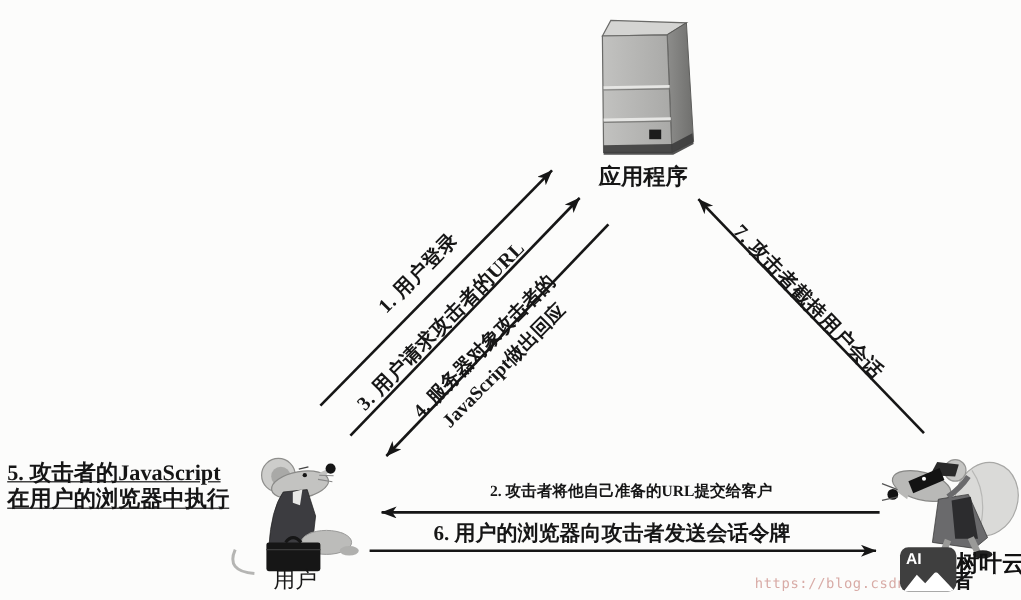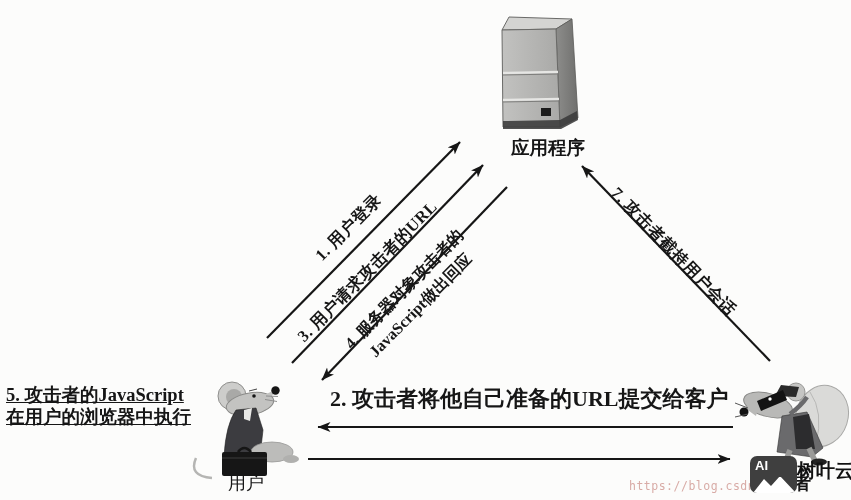--- a/index.html
+++ b/index.html
@@ -13,24 +13,24 @@
   .rot{transform-origin:center;}
   .diag{font-size:16.5px;font-weight:600;letter-spacing:.5px;}
   .horiz{font-weight:700;text-align:center;}
   .two-line{text-align:center;}
   .two-line div{white-space:nowrap;}
   #lbl-s1{left:349px;top:228px;transform:translate(-50%,-50%) rotate(-45.3deg);}
   #lbl-s3{left:368px;top:272px;transform:translate(-50%,-50%) rotate(-45.3deg);}
   #lbl-s4{left:412px;top:297px;transform:translate(-50%,-50%) rotate(-45.3deg);
           font-size:16px;font-weight:600;line-height:23px;}
   #lbl-s7{left:673px;top:252px;transform:translate(-50%,-50%) rotate(46deg);}
-  #lbl-s2{left:330px;top:386px;width:392px;font-size:22px;}
+  #lbl-s2{left:330px;top:402px;width:392px;font-size:13px;}
   #lbl-s6{left:318px;top:434px;width:384px;font-size:17.5px;}
   #lbl-s5{left:6px;top:384px;font-size:18.5px;font-weight:700;line-height:22px;text-decoration:underline;}
-  #lbl-server{left:499px;top:138px;width:86px;text-align:right;font-size:18.5px;font-weight:600;}
+  #lbl-server{left:499px;top:138px;width:86px;text-align:left;font-size:18.5px;font-weight:600;}
   #lbl-user{left:221px;top:473px;width:50px;text-align:center;font-size:18px;font-weight:400;}
   #lbl-attacker{left:757px;top:473px;font-size:18px;font-weight:700;z-index:1;}
   #wm-url-left{left:629px;top:480px;z-index:2;font-family:"DejaVu Sans Mono",monospace;
                font-size:11.5px;letter-spacing:.5px;}
   #wm-url-right{left:812px;top:498px;z-index:2;font-family:"DejaVu Sans Mono",monospace;
                font-size:11.5px;letter-spacing:.5px;}
   #wm-logo{position:absolute;left:750px;top:456px;width:47px;height:37px;z-index:5;
            border-radius:7px;display:flex;flex-direction:column;overflow:hidden;}
   #wm-logo .ai{color:#fff;font-family:"Liberation Sans",sans-serif;font-weight:700;
            font-size:13px;line-height:13px;padding:3px 0 0 5px;}
@@ -117,20 +117,21 @@
   </svg>
 
   <div class="lbl rot diag" id="lbl-s1">1. 用户登录</div>
   <div class="lbl rot diag" id="lbl-s3">3. 用户请求攻击者的URL</div>
   <div class="lbl rot two-line" id="lbl-s4">
     <div>4. 服务器对象攻击者的</div>
     <div>JavaScript做出回应</div>
   </div>
   <div class="lbl rot diag" id="lbl-s7">7. 攻击者截持用户会话</div>
   <div class="lbl horiz" id="lbl-s2">2. 攻击者将他自己准备的URL提交给客户</div>
+  <div class="lbl horiz" id="lbl-s6">6. 用户的浏览器向攻击者发送会话令牌</div>
   <div class="lbl" id="lbl-s5">
     <div>5. 攻击者的JavaScript</div>
     <div>在用户的浏览器中执行</div>
   </div>
 
   <div class="lbl" id="lbl-server">应用程序</div>
   <div class="lbl" id="lbl-user">用户</div>
   <div class="lbl" id="lbl-attacker">攻击者</div>
 
   <div class="lbl" id="wm-url-left" style="color: rgb(216, 171, 166);">https://blog.csdn.n</div>

